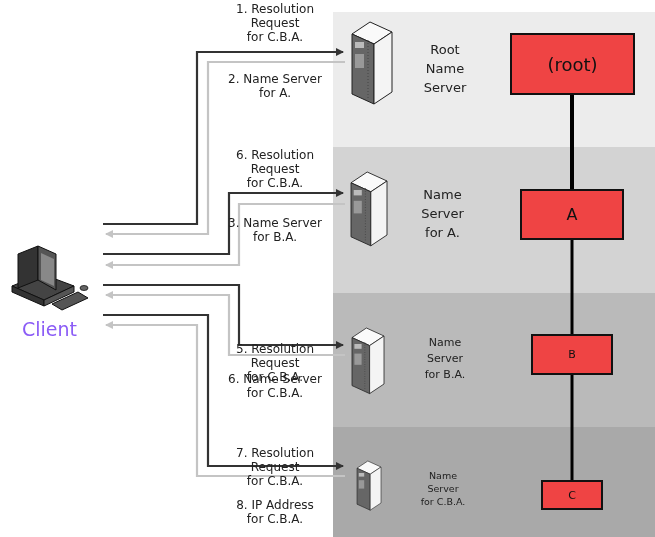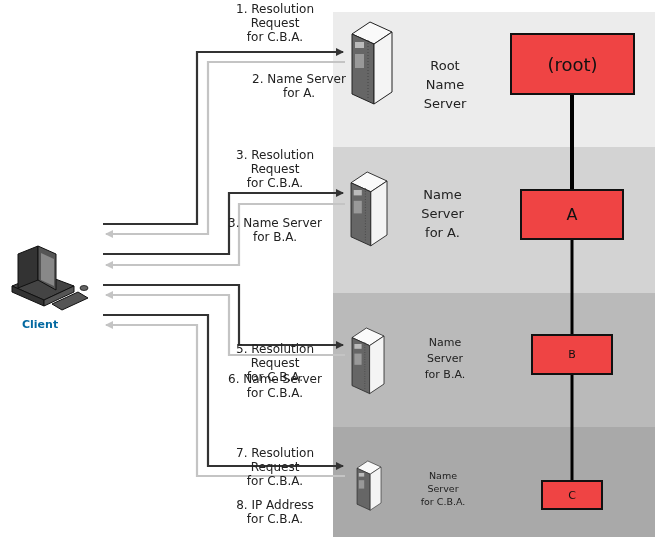--- a/index.html
+++ b/index.html
@@ -6,21 +6,21 @@
   body { width: 655px; height: 537px; position: relative; overflow: hidden;
          font-family: "DejaVu Sans", sans-serif; color: #1a1a1a; }
   .band { position: absolute; left: 333px; width: 322px; }
   #band-1 { top: 12px; height: 135px; background: #ececec; }
   #band-2 { top: 147px; height: 146px; background: #d3d3d3; }
   #band-3 { top: 293px; height: 134px; background: #bababa; }
   #band-4 { top: 427px; height: 110px; background: #a9a9a9; }
   .msg { position: absolute; width: 130px; text-align: center; font-size: 12px; line-height: 14px; color: #222; }
   .srv-label { position: absolute; text-align: center; color: #222; }
   .node { position: absolute; background: #ef4444; border: 2px solid #111; display: flex; align-items: center; justify-content: center; color: #111; box-sizing: border-box; }
-  .client-label { position: absolute; left: 22px; top: 318px; font-size: 11px; font-weight: bold; color: #0369a1; }
+  .client-label { position: absolute; left: 22px; top: 318px; font-size: 19px; font-weight: normal; color: #8b5cf6; }
   svg.overlay { position: absolute; left: 0; top: 0; }
 </style>
 </head>
 <body>
 
 <div class="band" id="band-1"></div>
 <div class="band" id="band-2"></div>
 <div class="band" id="band-3"></div>
 <div class="band" id="band-4"></div>
 
@@ -88,39 +88,39 @@
     <polygon points="26,2 44,10 44,46 26,36" fill="#555" stroke="#111" stroke-width="1"></polygon>
     <polygon points="29,9 42,15 42,42 29,36" fill="#888"></polygon>
     <polygon points="40,60 66,48 76,54 50,66" fill="#555" stroke="#111" stroke-width="1"></polygon>
     <ellipse cx="72" cy="44" rx="4" ry="2.5" fill="#666" stroke="#111" stroke-width="0.8"></ellipse>
   </g>
 </svg>
 
 <div class="msg" style="left:210px; top:2px; white-space:pre-line;">1. Resolution
 Request
 for C.B.A.</div>
-<div class="msg" style="left:210px; top:72px; white-space:pre-line;padding-left:24px;">2. Name Server
+<div class="msg" style="left:210px; top:72px; white-space:pre-line;">2. Name Server
 for A.</div>
-<div class="msg" style="left:210px; top:148px; white-space:pre-line;">3. Resolution
+<div class="msg" style="left:210px; top:148px; white-space:pre-line;">6. Resolution
 Request
 for C.B.A.</div>
 <div class="msg" style="left:210px; top:216px; white-space:pre-line;">3. Name Server
 for B.A.</div>
 <div class="msg" style="left:210px; top:300px; white-space:pre-line;margin-top:42px;">5. Resolution
 Request
 for C.B.A.</div>
 <div class="msg" style="left:210px; top:372px; white-space:pre-line;">6. Name Server
 for C.B.A.</div>
 <div class="msg" style="left:210px; top:446px; white-space:pre-line;text-align:center;">7. Resolution
 Request
 for C.B.A.</div>
 <div class="msg" style="left:210px; top:498px; white-space:pre-line;">8. IP Address
 for C.B.A.</div>
 
-<div class="srv-label" style="left:410px; top:56px; width:70px; font-size:13px; line-height:19px; white-space:pre-line;">Root
+<div class="srv-label" style="left:410px; top:40px; width:70px; font-size:13px; line-height:19px; white-space:pre-line;">Root
 Name
 Server</div>
 <div class="srv-label" style="left:405px; top:185px; width:75px; font-size:13px; line-height:19px; white-space:pre-line;">Name
 Server
 for A.</div>
 <div class="srv-label" style="left:410px; top:335px; width:70px; font-size:11px; line-height:16px; white-space:pre-line;">Name
 Server
 for B.A.</div>
 <div class="srv-label" style="left:408px; top:469px; width:70px; font-size:9.5px; line-height:13px; white-space:pre-line;">Name
 Server

